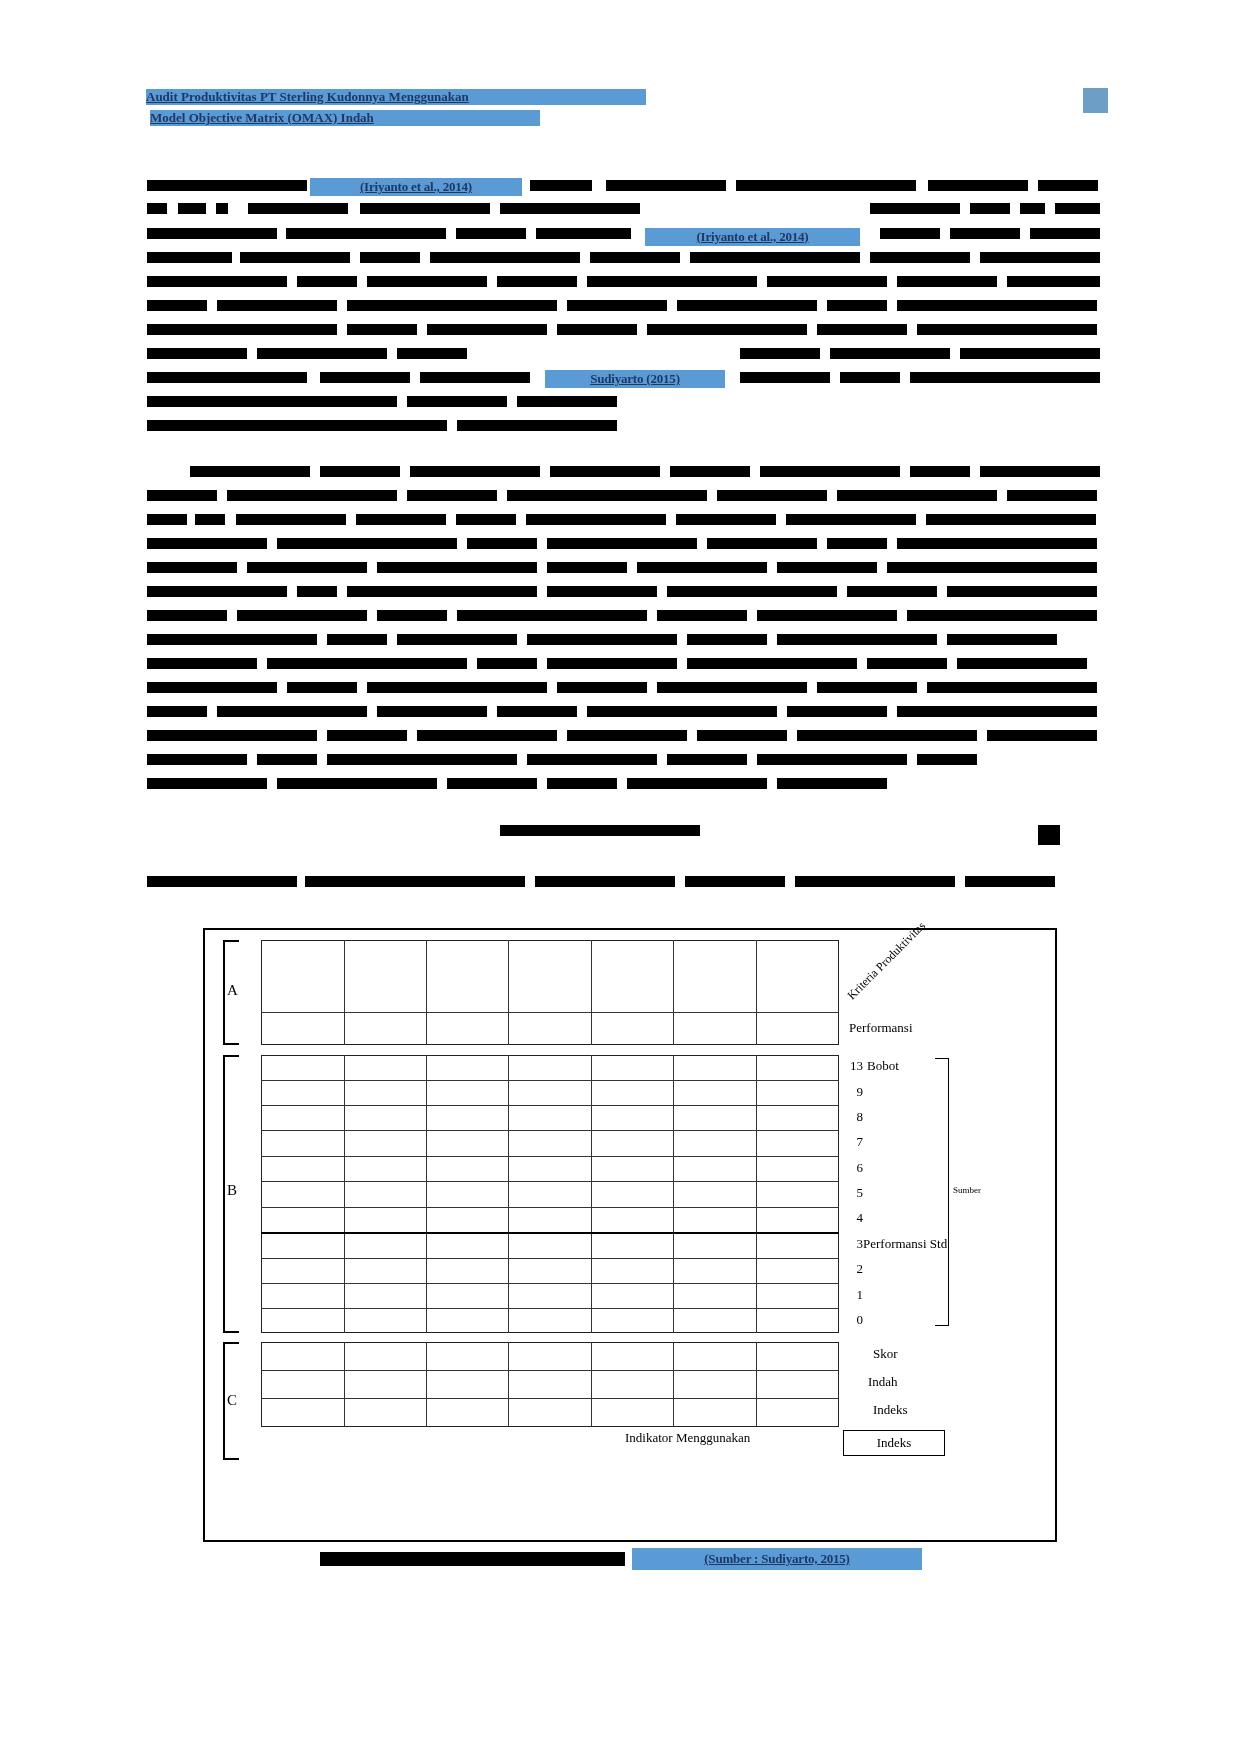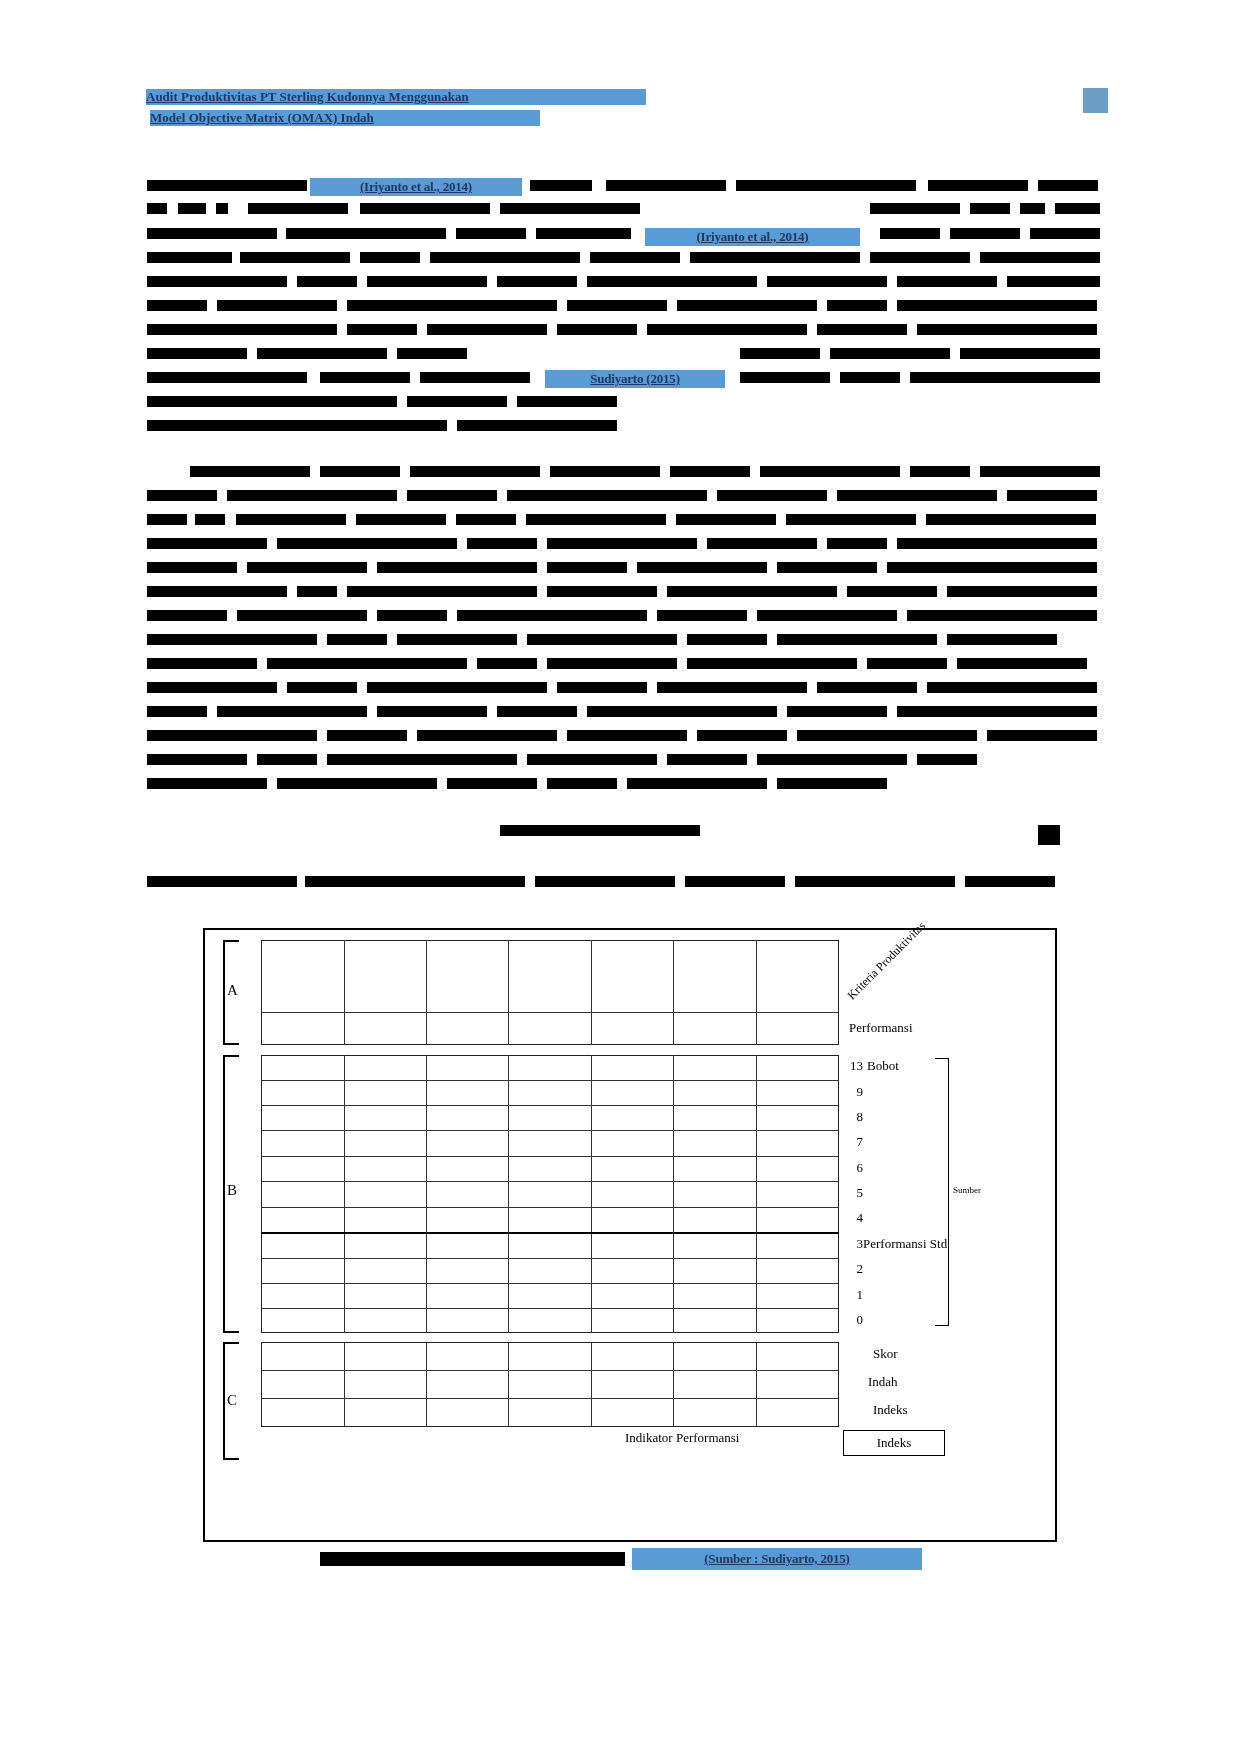--- a/index.html
+++ b/index.html
@@ -448,20 +448,20 @@
       <div class="gridline-v" style="left:551px; top:412px; height:85px;"></div>
       <div class="gridline-h" style="left:56px; top:440px; width:578px;"></div>
       <div class="gridline-h" style="left:56px; top:468px; width:578px;"></div>
 
       <div class="rlabel" style="left:668px; top:416px;">Skor</div>
       <div class="rlabel" style="left:663px; top:444px;">Indah</div>
       <div class="rlabel" style="left:668px; top:472px;">Indeks</div>
 
       <div class="indeks-box" style="left:638px; top:500px;">Indeks</div>
 
-      <div class="indik" style="left:420px; top:500px;">Indikator Performansi</div>
+      <div class="indik" style="left:420px; top:500px;">Indikator Menggunakan</div>
     </div>
   </div>
 
   <div class="cap-bar" style="left:320px; top:1552px; width:305px;"></div>
   <div class="cite" style="left:632px; top:1548px; width:290px; height:22px; line-height:22px;">(Sumber : Sudiyarto, 2015)</div>
 
 </div>
 
 </body></html>

